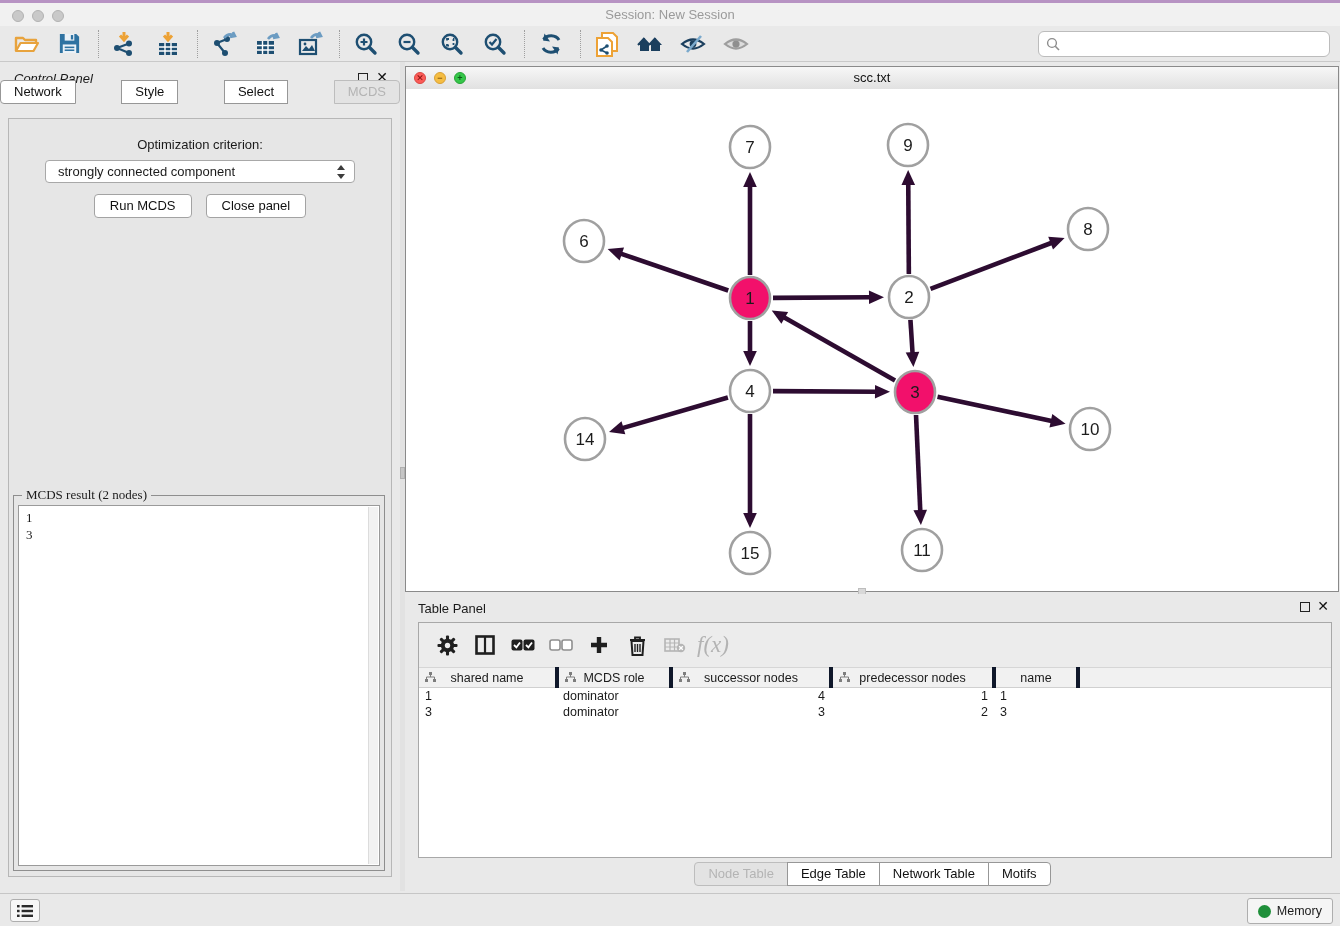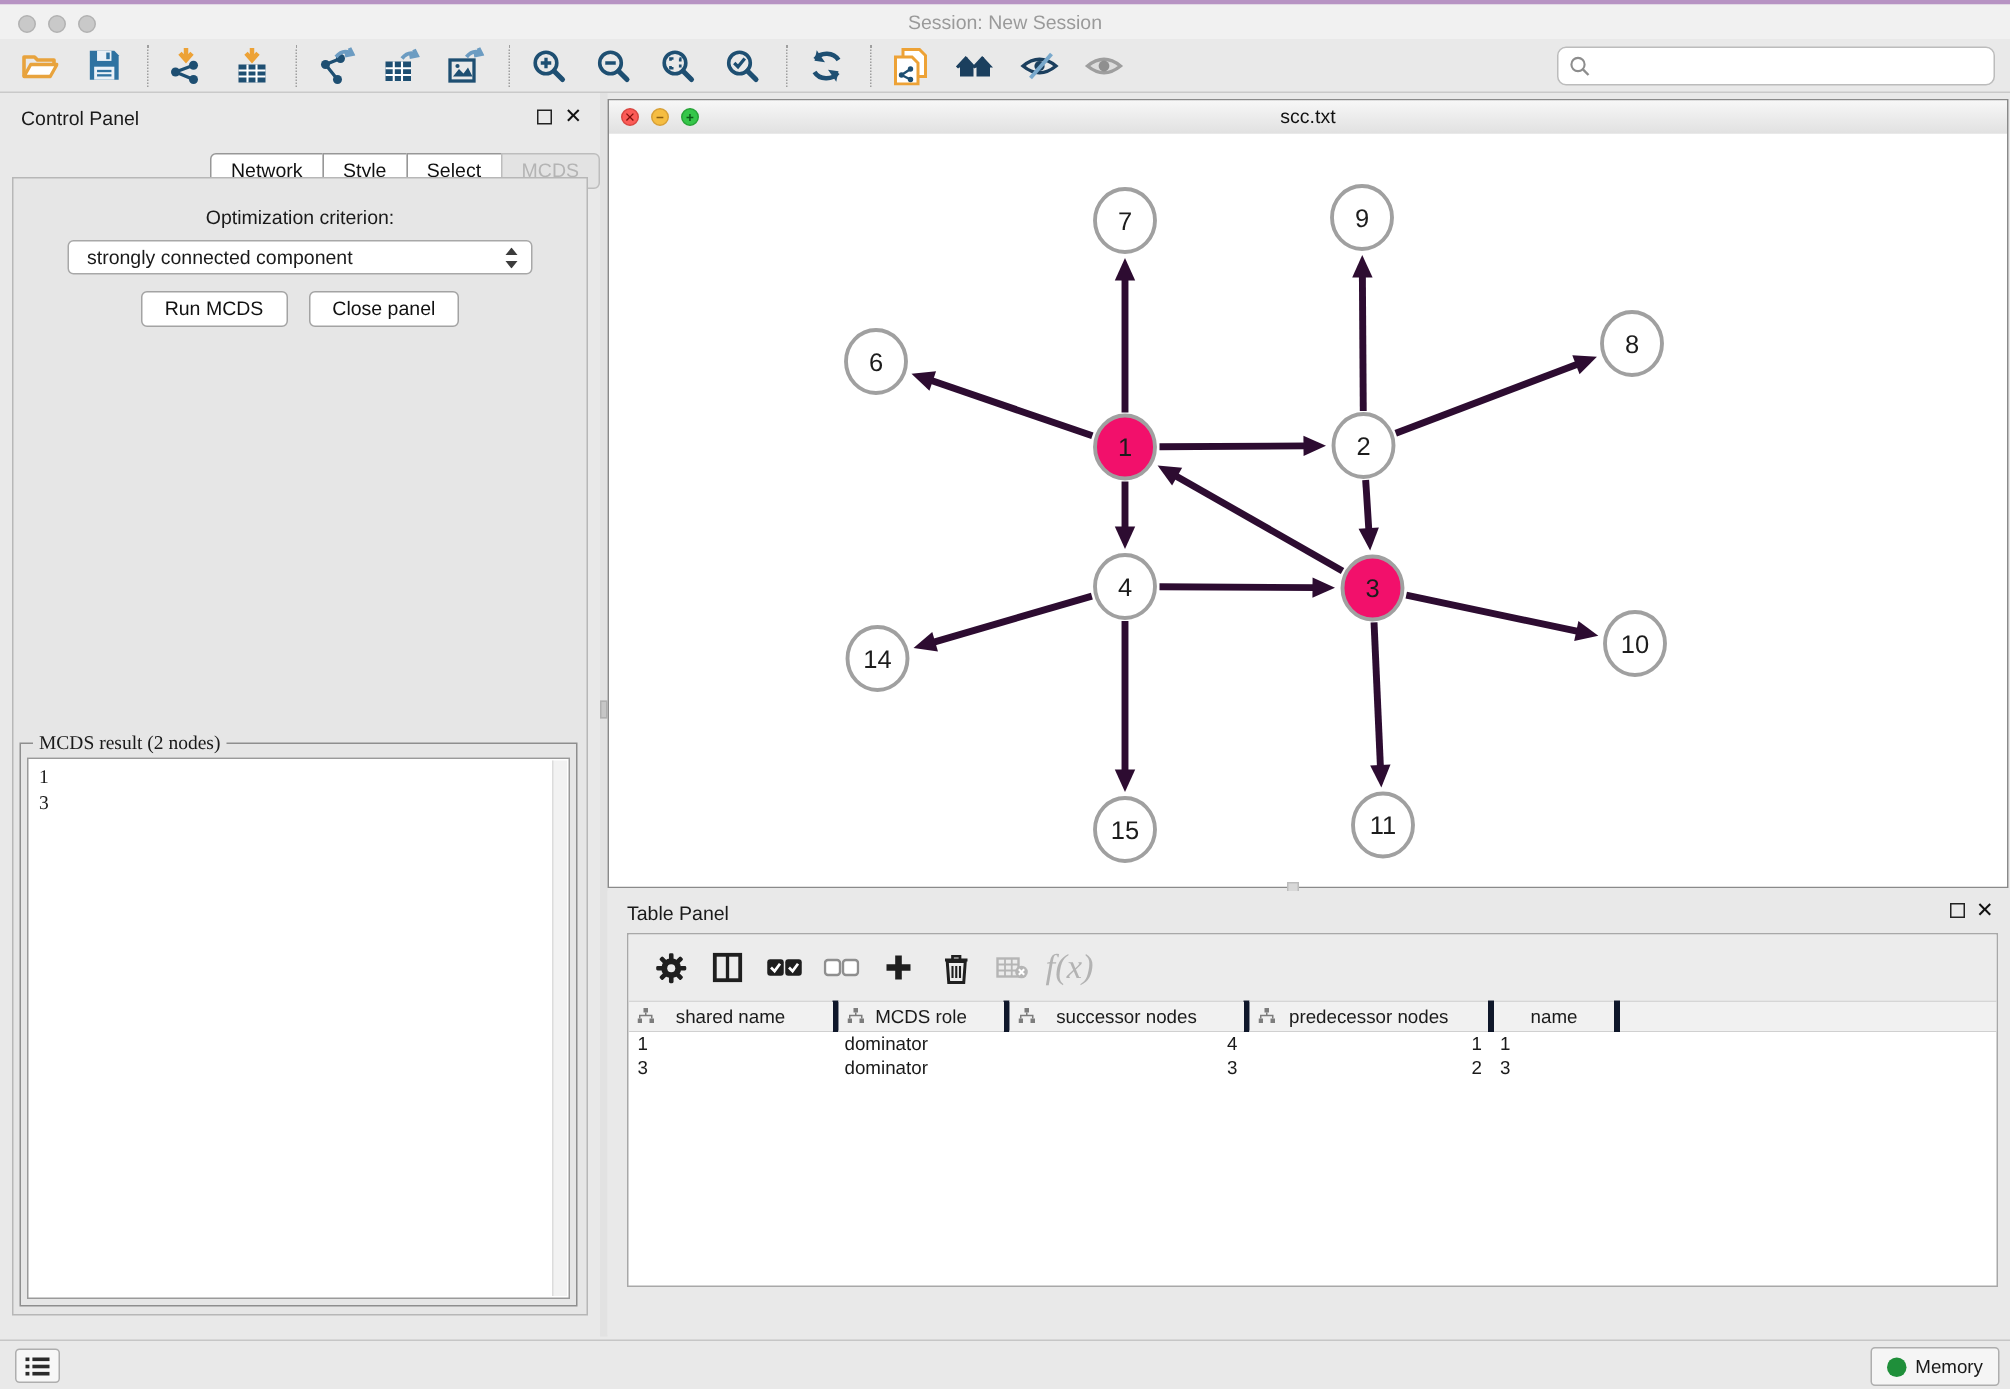--- a/index.html
+++ b/index.html
@@ -19,26 +19,26 @@
   .toolbar{position:absolute;left:0;top:26px;width:1340px;height:36px;background:#e9e9e9;
        border-bottom:1px solid #c9c9c9;display:flex;align-items:center;padding-left:10px;box-sizing:border-box;}
   .tbtn{width:32px;height:30px;display:flex;align-items:center;justify-content:center;flex:0 0 auto;margin-right:11px;}
   .tsep{flex:0 0 auto;width:1px;height:28px;border-left:1px dotted #9f9f9f;margin:0 9px 0 2px;}
   .searchbox{position:absolute;right:10px;top:5px;width:292px;height:26px;background:#fff;border:1px solid #bcbcbc;
        border-radius:6px;box-sizing:border-box;display:flex;align-items:center;padding-left:7px;}
   .searchbox input{border:none;outline:none;flex:1;font-size:13px;background:transparent;margin-left:5px;}
 
   
   .control-panel{position:absolute;left:0;top:62px;width:400px;height:829px;background:#e9e9e9;}
-  .cp-title{position:absolute;left:14px;top:9px;}
+  .cp-title{position:absolute;left:14px;top:9px;font-style:italic;}
   .winic-float{position:absolute;top:11px;width:10px;height:10px;border:1.6px solid #222;box-sizing:border-box;}
   .winic-x{position:absolute;top:7px;font-weight:bold;font-size:14px;color:#111;}
   .cp-float{right:32px}.cp-x{right:12px}
   .tabs{display:flex;}
-  .cp-tabs{position:absolute;left:0;right:0;top:40px;justify-content:flex-end;}
+  .cp-tabs{position:absolute;left:0;right:0;top:18px;justify-content:space-between;}
   .tab{background:#fff;border:1px solid #979797;margin-left:-1px;padding:3px 13px 4px;font-size:13px;color:#111;cursor:default;}
   .tab:first-child{border-radius:4px 0 0 4px;margin-left:0;}
   .tab:last-child{border-radius:0 4px 4px 0;}
   .tab-active{background:#e3e3e3;color:#b4b4b4;border-color:#bdbdbd;}
   .cp-box{position:absolute;left:8px;right:8px;top:56px;bottom:14px;background:#e6e6e6;border:1px solid #b7b7b7;}
   .opt-label{position:absolute;left:0;right:0;top:18px;text-align:center;}
   .cp-select{position:absolute;left:36px;right:36px;top:41px;height:23px;background:#fff;border:1px solid #a8a8a8;
        border-radius:4px;display:flex;align-items:center;padding:0 8px 0 12px;box-sizing:border-box;}
   .cp-select .sel-val{flex:1;}
   .cp-btn-row{position:absolute;left:0;right:0;top:75px;display:flex;justify-content:center;gap:14px;}
@@ -530,20 +530,26 @@
               <td class="al td-c0">3</td>
               <td class="al">dominator</td>
               <td class="ar">3</td>
               <td class="ar">2</td>
               <td class="al">3</td>
               <td></td>
             </tr>
           </tbody>
       </table>
     </div>
+    <div class="tabs tp-tabs">
+        <div class="tab tab-active">Node Table</div>
+        <div class="tab">Edge Table</div>
+        <div class="tab">Network Table</div>
+        <div class="tab">Motifs</div>
+      </div>
   </div>
 
   <div class="status-bar">
     <div class="sb-left-btn">
       <svg width="18" height="16" viewBox="0 0 18 16">
           <rect x="1" y="2" width="2.6" height="2.4" fill="#2b2b2b"></rect>
           <rect x="5.6" y="2" width="11.4" height="2.4" fill="#2b2b2b"></rect>
           <rect x="1" y="6.8" width="2.6" height="2.4" fill="#2b2b2b"></rect>
           <rect x="5.6" y="6.8" width="11.4" height="2.4" fill="#2b2b2b"></rect>
           <rect x="1" y="11.6" width="2.6" height="2.4" fill="#2b2b2b"></rect>

